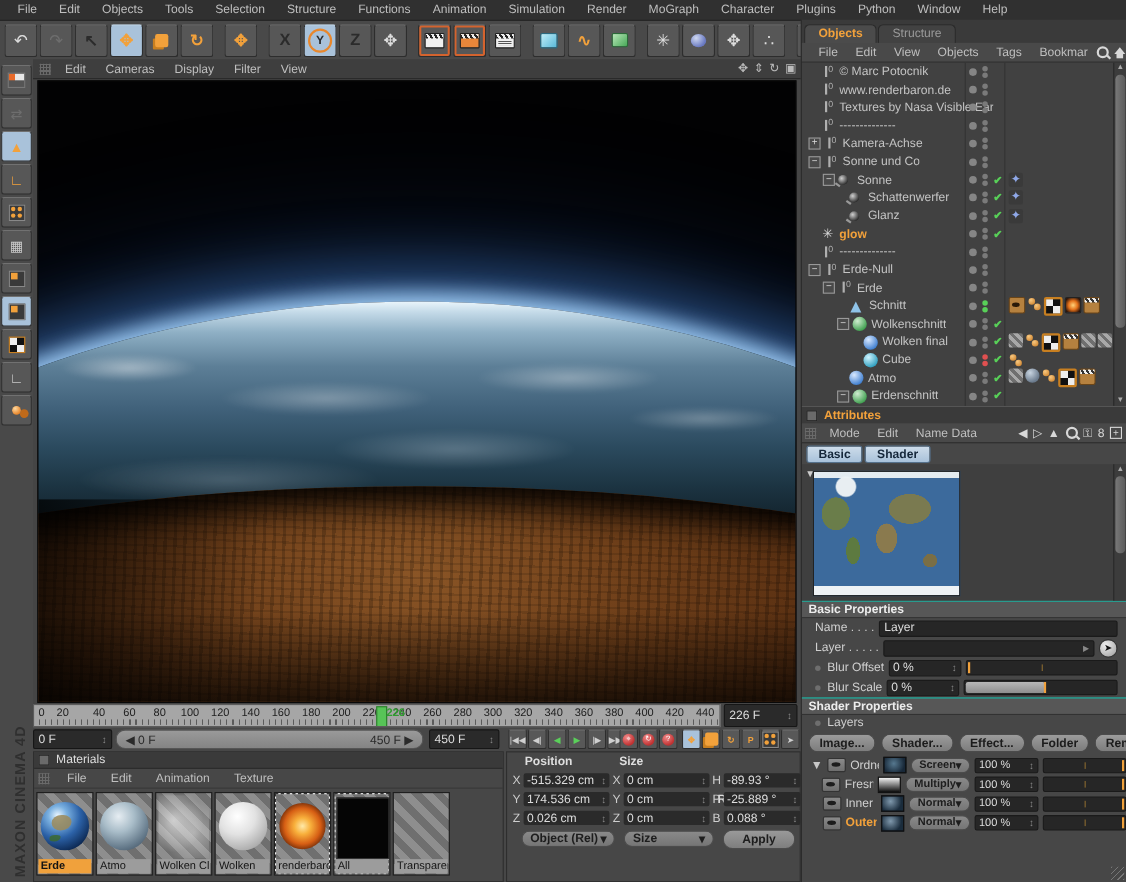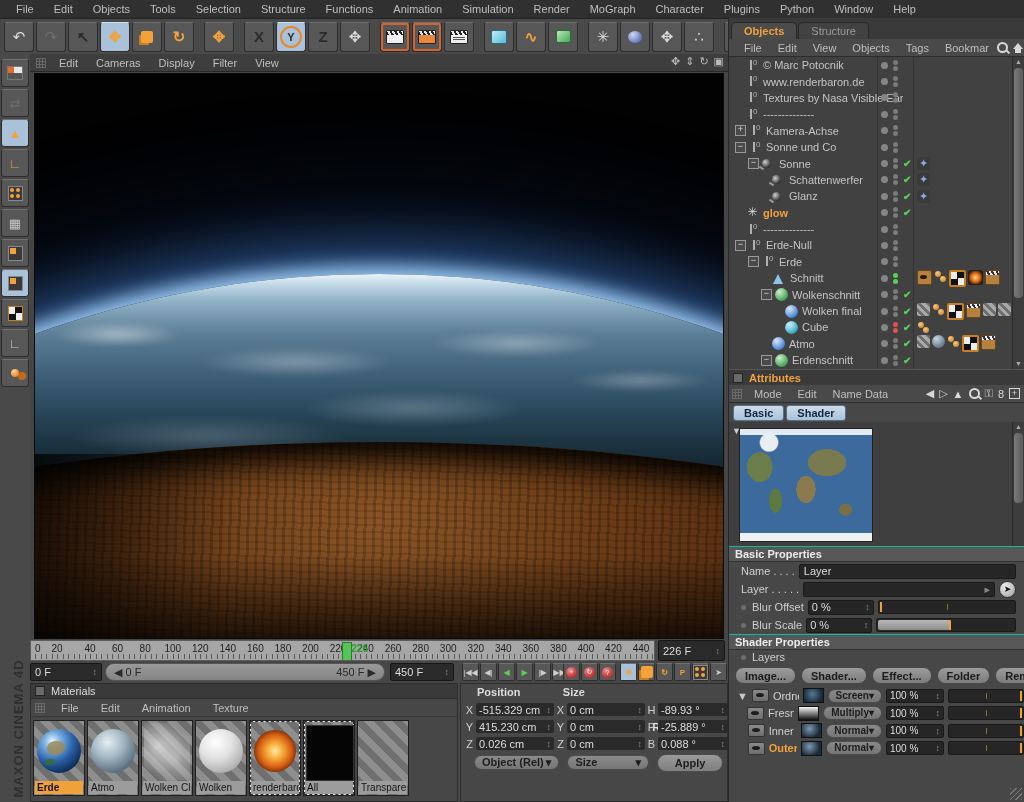--- a/index.html
+++ b/index.html
@@ -527,21 +527,21 @@
         </div>
         <span class="caxis">H</span>
         <div class="cfield" style="width: 64px;">
           <span>-89.93 °</span>
           <span class="stepper">↕</span>
         </div>
       </div>
       <div class="crow">
         <span class="caxis">Y</span>
         <div class="cfield">
-          <span>415.230 cm</span>
+          <span>174.536 cm</span>
           <span class="stepper">↕</span>
         </div>
         <span class="caxis">Y</span>
         <div class="cfield">
           <span>0 cm</span>
           <span class="stepper">↕</span>
         </div>
         <span class="caxis">P</span>
         <div class="cfield" style="width: 64px;">
           <span>-25.889 °</span>

